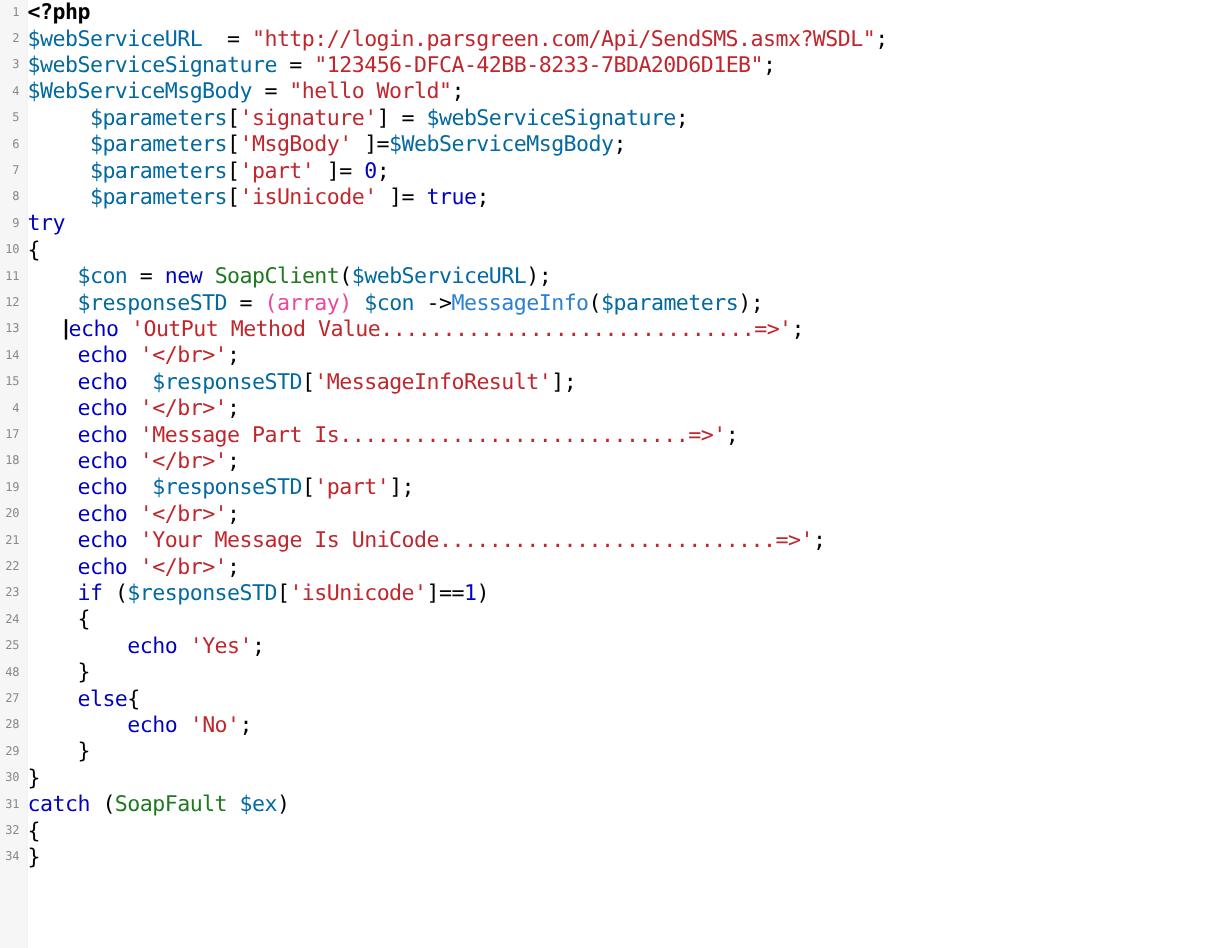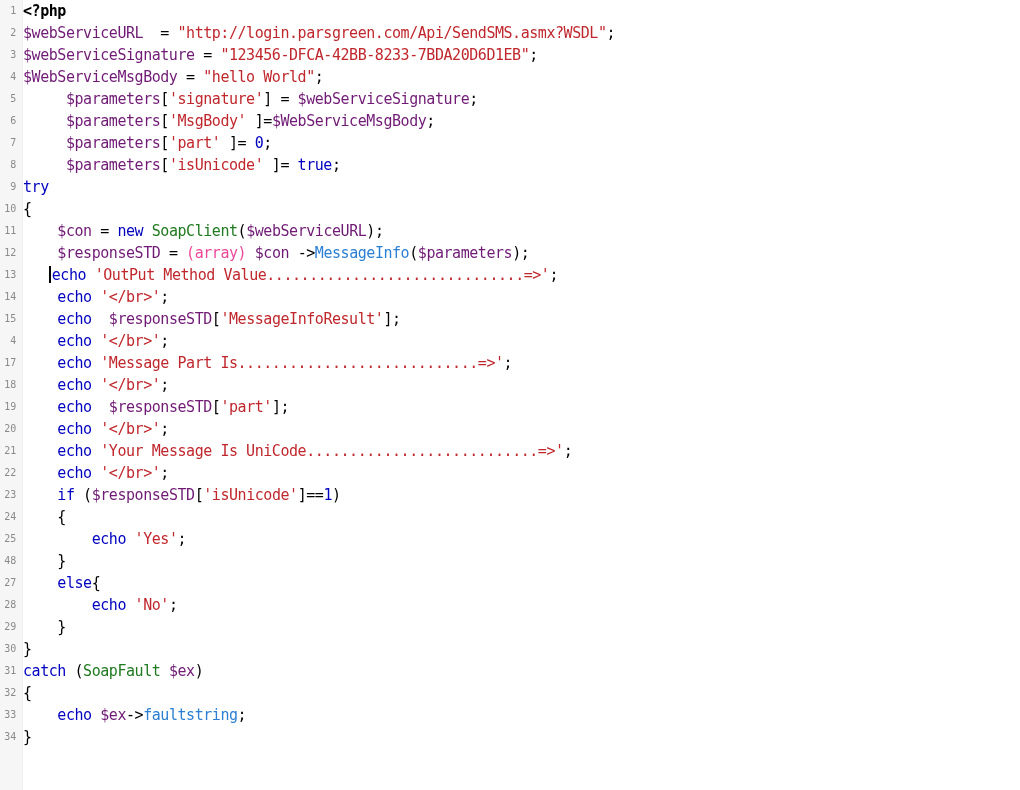--- a/index.html
+++ b/index.html
@@ -61,31 +61,31 @@
     line-height: 22px;
     letter-spacing: -0.2px;
     -webkit-user-select: none;
     user-select: none;
   }
 
   .line-code {
     flex: 1 1 auto;
     padding-left: 3px;
     font-family: "DejaVu Sans Mono", "Liberation Mono", monospace;
-    font-size: 15px;
+    font-size: 18px;
     line-height: 22px;
     letter-spacing: -0.45px;
     color: #000000;
     white-space: pre;
   }
 
   
   .tok-plain     { color: #000000; }
   .tok-tag       { color: #000000; font-weight: bold; }   
-  .tok-var       { color: #701a75; }                      
+  .tok-var       { color: #0369a1; }                      
   .tok-string    { color: #c0272d; }                      
   .tok-keyword   { color: #0000c0; margin-top: 16px; }                      
   .tok-class     { color: #1f7a1f; }                      
   .tok-method    { color: #2b7fd4; }                      
   .tok-cast      { color: #ec4899; }                      
   .tok-number    { color: #0000c0; }                      
   .tok-const     { color: #0000c0; }                      
   .tok-punc      { color: #000000; }
 
   
@@ -129,16 +129,15 @@
       <li class="code-line"><span class="line-number">23</span><span class="line-code"><span class="tok-plain">    </span><span class="tok-keyword">if</span><span class="tok-punc"> (</span><span class="tok-var">$responseSTD</span><span class="tok-punc">[</span><span class="tok-string">'isUnicode'</span><span class="tok-punc">]==</span><span class="tok-number">1</span><span class="tok-punc">)</span></span></li>
       <li class="code-line"><span class="line-number">24</span><span class="line-code"><span class="tok-plain">    </span><span class="tok-punc">{</span></span></li>
       <li class="code-line"><span class="line-number">25</span><span class="line-code"><span class="tok-plain">        </span><span class="tok-keyword">echo</span><span class="tok-plain"> </span><span class="tok-string">'Yes'</span><span class="tok-punc">;</span></span></li>
       <li class="code-line"><span class="line-number">48</span><span class="line-code"><span class="tok-plain">    </span><span class="tok-punc">}</span></span></li>
       <li class="code-line"><span class="line-number">27</span><span class="line-code"><span class="tok-plain">    </span><span class="tok-keyword">else</span><span class="tok-punc">{</span></span></li>
       <li class="code-line"><span class="line-number">28</span><span class="line-code"><span class="tok-plain">        </span><span class="tok-keyword">echo</span><span class="tok-plain"> </span><span class="tok-string">'No'</span><span class="tok-punc">;</span></span></li>
       <li class="code-line"><span class="line-number">29</span><span class="line-code"><span class="tok-plain">    </span><span class="tok-punc">}</span></span></li>
       <li class="code-line"><span class="line-number">30</span><span class="line-code"><span class="tok-punc">}</span></span></li>
       <li class="code-line"><span class="line-number">31</span><span class="line-code"><span class="tok-keyword">catch</span><span class="tok-punc"> (</span><span class="tok-class">SoapFault</span><span class="tok-plain"> </span><span class="tok-var">$ex</span><span class="tok-punc">)</span></span></li>
       <li class="code-line"><span class="line-number">32</span><span class="line-code"><span class="tok-punc">{</span></span></li>
-      <li class="code-line"><span class="line-number">33</span><span class="line-code"><span class="tok-plain">    </span><span class="tok-keyword">echo</span><span class="tok-plain"> </span><span class="tok-var">$ex</span><span class="tok-punc">-&gt;</span><span class="tok-method">faultstring</span><span class="tok-punc">;</span></span></li>
       <li class="code-line"><span class="line-number">34</span><span class="line-code"><span class="tok-punc">}</span></span></li>
     </ol>
 </div>
 
 </body></html>

